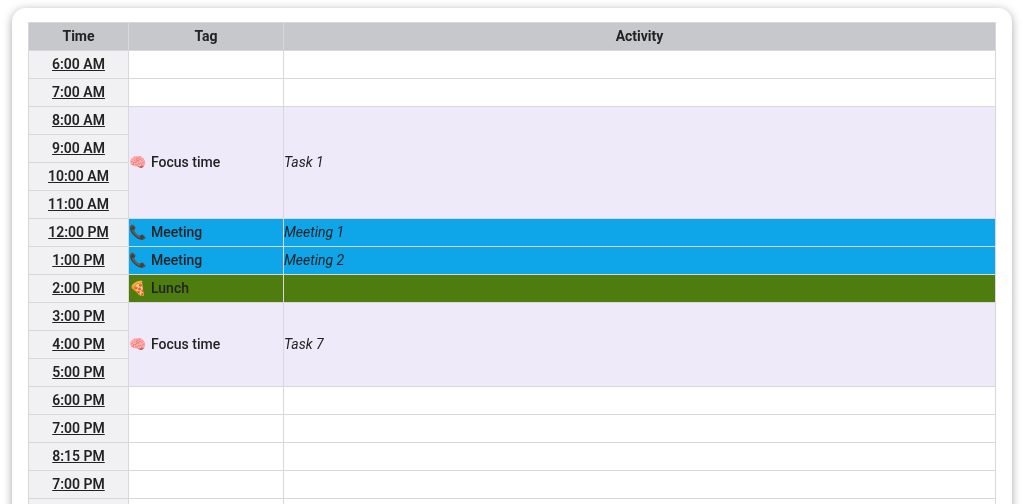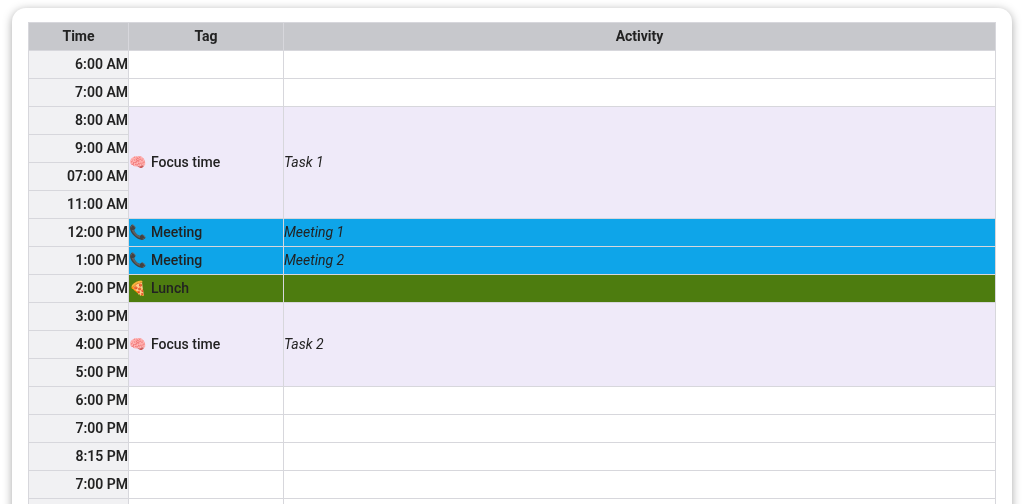--- a/index.html
+++ b/index.html
@@ -38,21 +38,22 @@
     text-align: center;
   }
   col.col-time { width: 100px; }
   col.col-tag  { width: 155px; }
   
 
   td.time {
     background: #f1f1f3;
     color: #222;
     font-weight: 600;
-    text-align: right;
+    text-align: center;
+    text-decoration: underline;
   }
   td.tag {
     text-align: left;
     padding-left: 12px;
     color: #222;
     font-weight: 500;
   }
   td.tag .icon {
     display: inline-block;
     width: 18px;
@@ -103,21 +104,21 @@
     <td class="time">8:00 AM</td>
     <td class="tag bg-focus" rowspan="4">
       <span class="icon">🧠</span><span>Focus time</span>
     </td>
     <td class="activity bg-focus" rowspan="4">Task 1</td>
   </tr>
   <tr>
     <td class="time">9:00 AM</td>
   </tr>
   <tr>
-    <td class="time">07:00 AM</td>
+    <td class="time">10:00 AM</td>
   </tr>
   <tr>
     <td class="time">11:00 AM</td>
   </tr>
 
   <tr>
     <td class="time">12:00 PM</td>
     <td class="tag bg-meeting">
       <span class="icon">📞</span><span>Meeting</span>
     </td>
@@ -138,21 +139,21 @@
       <span class="icon">🍕</span><span>Lunch</span>
     </td>
     <td class="activity bg-lunch"></td>
   </tr>
 
   <tr>
     <td class="time">3:00 PM</td>
     <td class="tag bg-focus" rowspan="3">
       <span class="icon">🧠</span><span>Focus time</span>
     </td>
-    <td class="activity bg-focus" rowspan="3">Task 2</td>
+    <td class="activity bg-focus" rowspan="3">Task 7</td>
   </tr>
   <tr>
     <td class="time">4:00 PM</td>
   </tr>
   <tr>
     <td class="time">5:00 PM</td>
   </tr>
 
   <tr>
     <td class="time">6:00 PM</td>

